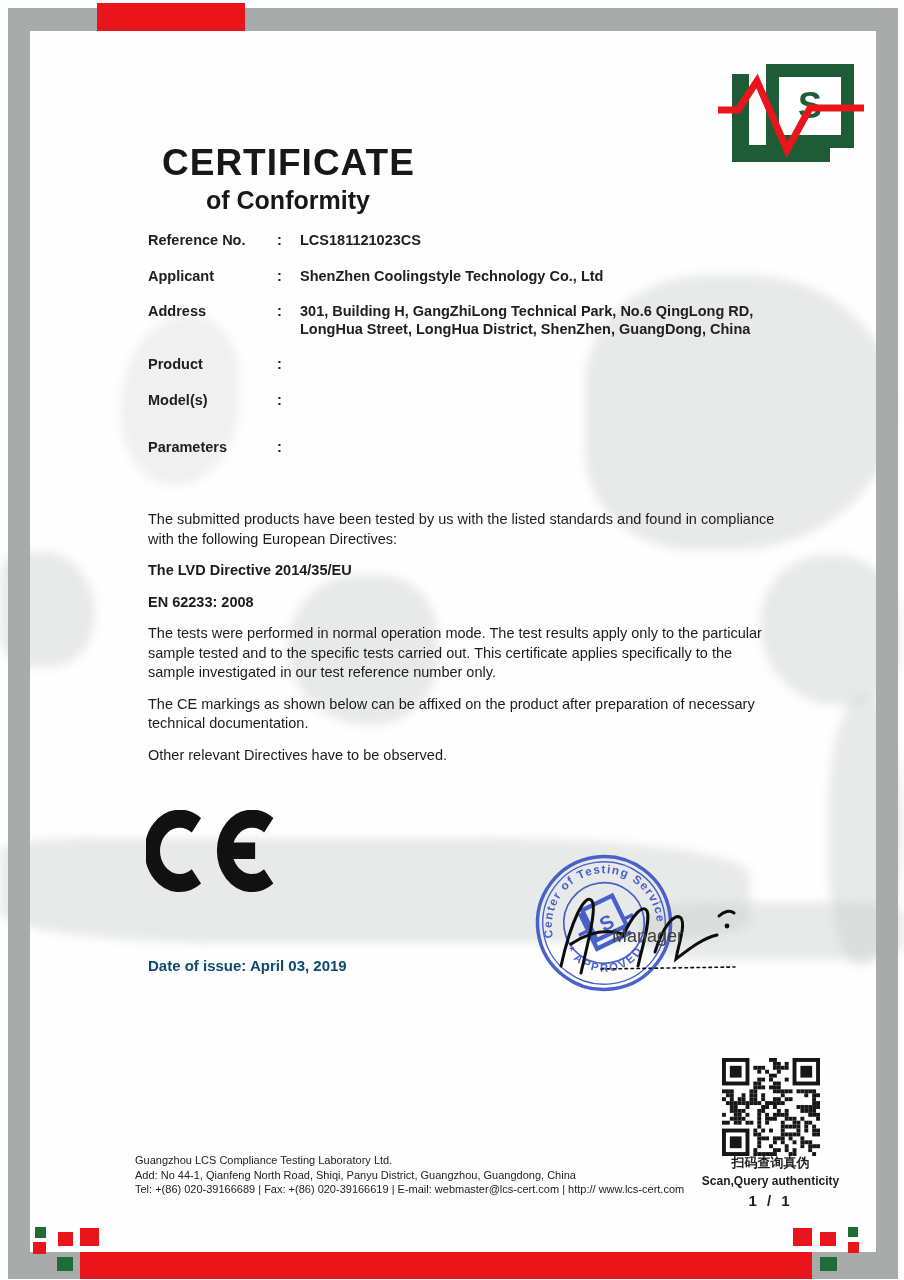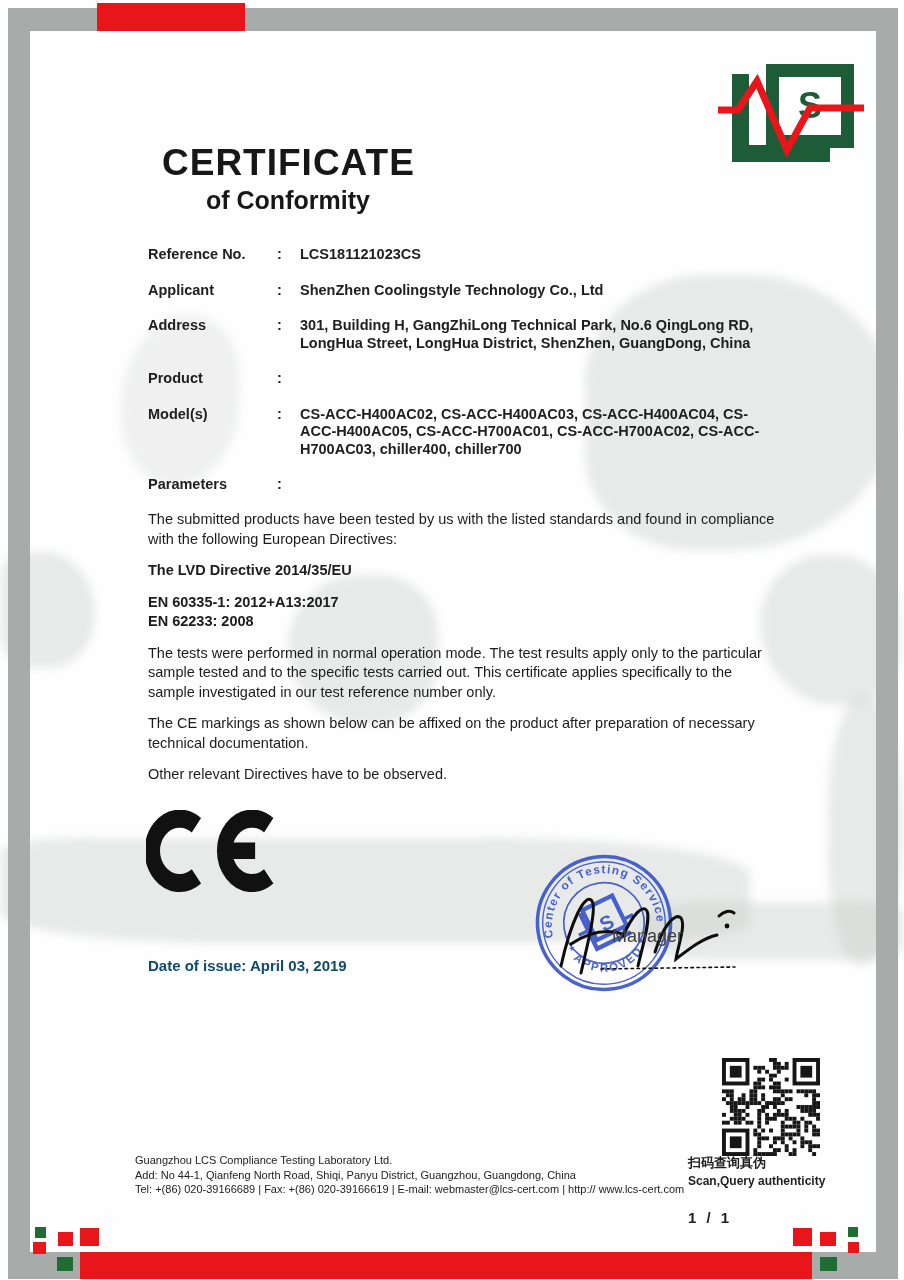--- a/index.html
+++ b/index.html
@@ -39,50 +39,50 @@
   .logo .ring{position:absolute;left:50px;top:4px;width:62px;height:58px;border:13px solid #1d5c36;background:#fff;
               display:flex;align-items:center;justify-content:center;}
   .logo .s{font-size:36px;font-weight:800;color:#1d5c36;line-height:1;}
   .logo svg{position:absolute;left:0;top:0;}
 
   
   .title{left:162px;top:142px;font-size:37px;font-weight:800;letter-spacing:1px;color:#171717;}
   .subtitle{left:162px;top:186px;font-size:25px;font-weight:800;color:#171717;margin-left:44px;}
 
   
-  .fields{left:148px;top:246px;width:640px;display:flex;flex-direction:column;gap:18px;}
+  .fields{left:148px;top:232px;width:640px;display:flex;flex-direction:column;gap:18px;}
   .frow{display:flex;font-weight:700;font-size:14.5px;line-height:17.5px;color:#202020;}
   .frow .flabel{width:129px;flex:none;}
   .frow .fcolon{width:23px;flex:none;}
   .frow .fvalue{width:482px;}
-  .frow.params{align-items:flex-end;}
+  .frow.params{margin-top:12px;align-items:flex-end;}
 
   
   .paras{left:148px;top:510px;width:632px;font-size:14.5px;line-height:19.5px;color:#1c1c1c;}
   .paras p{margin:0 0 12px 0;}
   .paras .bold{font-weight:700;}
   .paras .std span{display:block;}
 
   
   .ce{left:146px;top:810px;}
   .date{left:148px;top:957px;font-size:15px;font-weight:700;color:#0c4a6e;}
 
   
   .stamp{left:534px;top:853px;width:140px;height:140px;transform:rotate(-8deg);opacity:.92;}
   .sig{left:543px;top:876px;}
   .manager{left:612px;top:926px;font-size:18px;color:#404040;}
 
   
   .footer{left:135px;top:1153px;font-size:11px;line-height:14.5px;color:#222;}
   .qr{left:722px;top:1058px;width:98px;height:98px;background:#fff;}
   .qr svg{width:98px;height:98px;}
-  .qrcap{left:688px;top:1154px;width:165px;text-align:left;}
+  .qrcap{left:688px;top:1154px;width:165px;text-align:center;}
   .qrcap .zh{font-size:13px;font-weight:700;}
   .qrcap .en{font-size:12px;font-weight:700;margin-top:2px;}
-  .qrcap .pg{font-size:15px;font-weight:700;letter-spacing:3px;margin-top:21px;}
+  .qrcap .pg{font-size:15px;font-weight:700;letter-spacing:3px;margin-top:4px;}
 </style>
 </head>
 <body>
 
 <div class="wm wm1"></div>
 <div class="wm wm2"></div>
 <div class="wm wm3"></div>
 <div class="wm wm4"></div>
 <div class="wm wm5"></div>
 <div class="wm wm6"></div>
@@ -139,33 +139,31 @@
     <span class="fcolon">:</span>
     <span class="fvalue">301, Building H, GangZhiLong Technical Park, No.6 QingLong RD, LongHua Street, LongHua District, ShenZhen, GuangDong, China</span>
   </div>
   <div class="frow">
     <span class="flabel">Product</span>
     <span class="fcolon">:</span>
   </div>
   <div class="frow">
     <span class="flabel">Model(s)</span>
     <span class="fcolon">:</span>
-    <span class="fvalue">CS-ACC-H400AC02, CS-ACC-H400AC03, CS-ACC-H400AC04, CS-ACC-H400AC05, CS-ACC-H700AC01, CS-ACC-H700AC02, CS-ACC-H700AC03, chiller400, chiller700</span>
   </div>
   <div class="frow params">
     <span class="flabel">Parameters</span>
     <span class="fcolon">:</span>
   </div>
 </div>
 
 <div class="abs paras">
   <p>The submitted products have been tested by us with the listed standards and found in compliance with the following European Directives:</p>
   <p class="bold">The LVD Directive 2014/35/EU</p>
   <p class="bold std">
-    <span>EN 60335-1: 2012+A13:2017</span>
     <span>EN 62233: 2008</span>
   </p>
   <p>The tests were performed in normal operation mode. The test results apply only to the particular sample tested and to the specific tests carried out. This certificate applies specifically to the sample investigated in our test reference number only.</p>
   <p>The CE markings as shown below can be affixed on the product after preparation of necessary technical documentation.</p>
   <p>Other relevant Directives have to be observed.</p>
 </div>
 
 <div class="abs ce">
   <svg width="158" height="106" viewBox="0 0 236 135" preserveAspectRatio="none">
     <g fill="none" stroke="#111" stroke-width="23">

